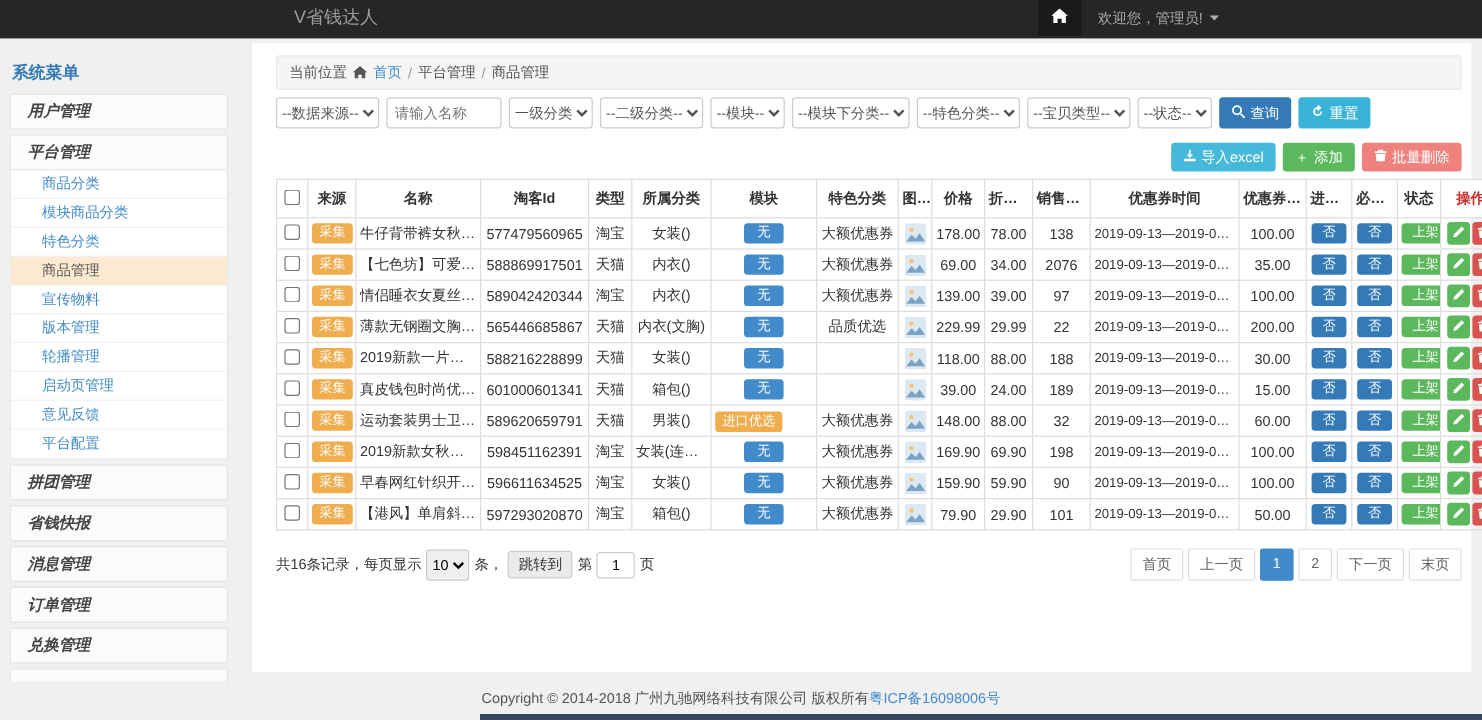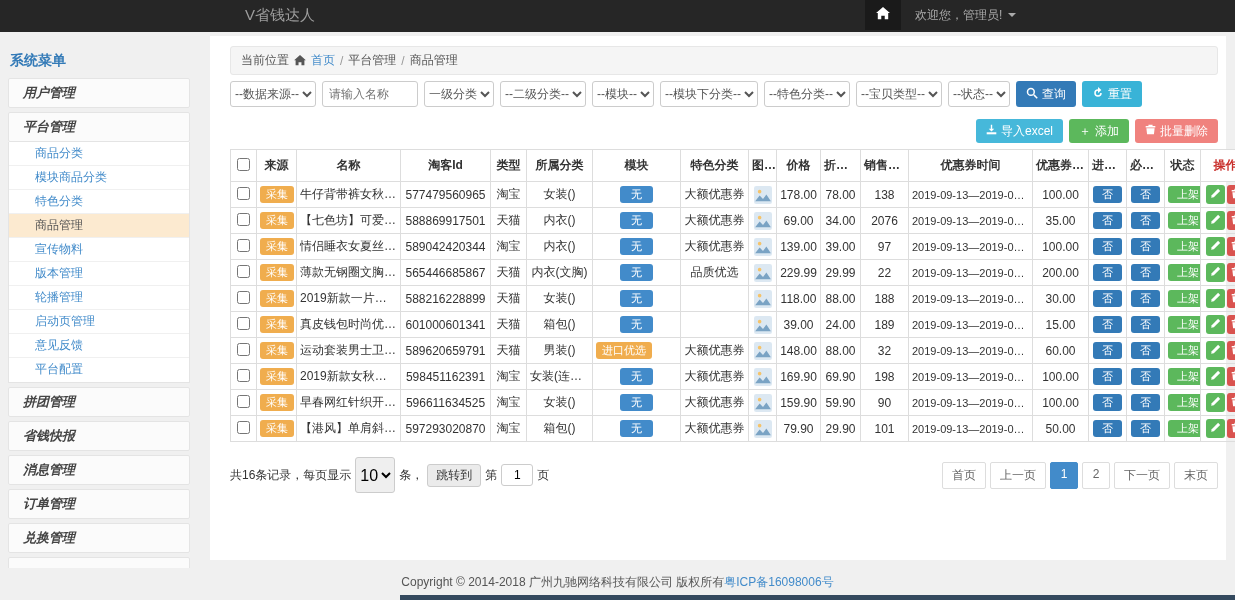--- a/index.html
+++ b/index.html
@@ -63,21 +63,21 @@
   .tag { display:inline-block; padding:2px 9px; border-radius:3px; color:#fff; font-size:11px; line-height:13px; cursor:pointer; }
   .tag-blue { background:#337ab7; }
   .tag-green { background:#5cb85c; }
   .thumb { display:inline-block; width:18px; height:18px; vertical-align:middle; }
   .op-btn { display:inline-flex; align-items:center; justify-content:center; width:19px; height:19px; border:none; border-radius:3px; cursor:pointer; margin:0 1px; vertical-align:middle; }
   .op-edit { background:#5cb85c; }
   .op-del { background:#d9534f; }
   
   .pagination { margin:15px 8px 0; display:flex; justify-content:space-between; align-items:center; font-size:12px; color:#333; }
   .pager-left { display:flex; align-items:center; gap:4px; }
-  .perpage-select { height:36px; border:1px solid #ccc; border-radius:3px; font-size:16px; font-family:inherit; }
+  .perpage-select { height:26px; border:1px solid #ccc; border-radius:3px; font-size:12px; font-family:inherit; }
   .jump-btn { background:#ebebeb; border:1px solid #ccc; border-radius:3px; padding:2px 8px; font-size:12px; cursor:pointer; color:#333; font-family:inherit; }
   .jump-input { width:32px; height:22px; border:1px solid #ccc; border-radius:3px; text-align:center; font-size:12px; font-family:inherit; }
   .pager { display:flex; gap:4px; }
   .page-btn { display:inline-block; min-width:28px; text-align:center; padding:4px 9px; border:1px solid #ddd; border-radius:2px; background:#fff; color:#666; cursor:pointer; }
   .page-btn.active { background:#428bca; border-color:#428bca; color:#fff; }
   
   .footer { position:absolute; left:0; right:0; top:568px; height:32px; line-height:28px; text-align:center; font-size:12px; color:#555; background:#f0f0f0; }
   .footer .link { color:#428bca; cursor:pointer; }
   .bottom-strip { position:absolute; left:400px; right:0; bottom:0; height:5px; background:#34495e; }
 </style>

